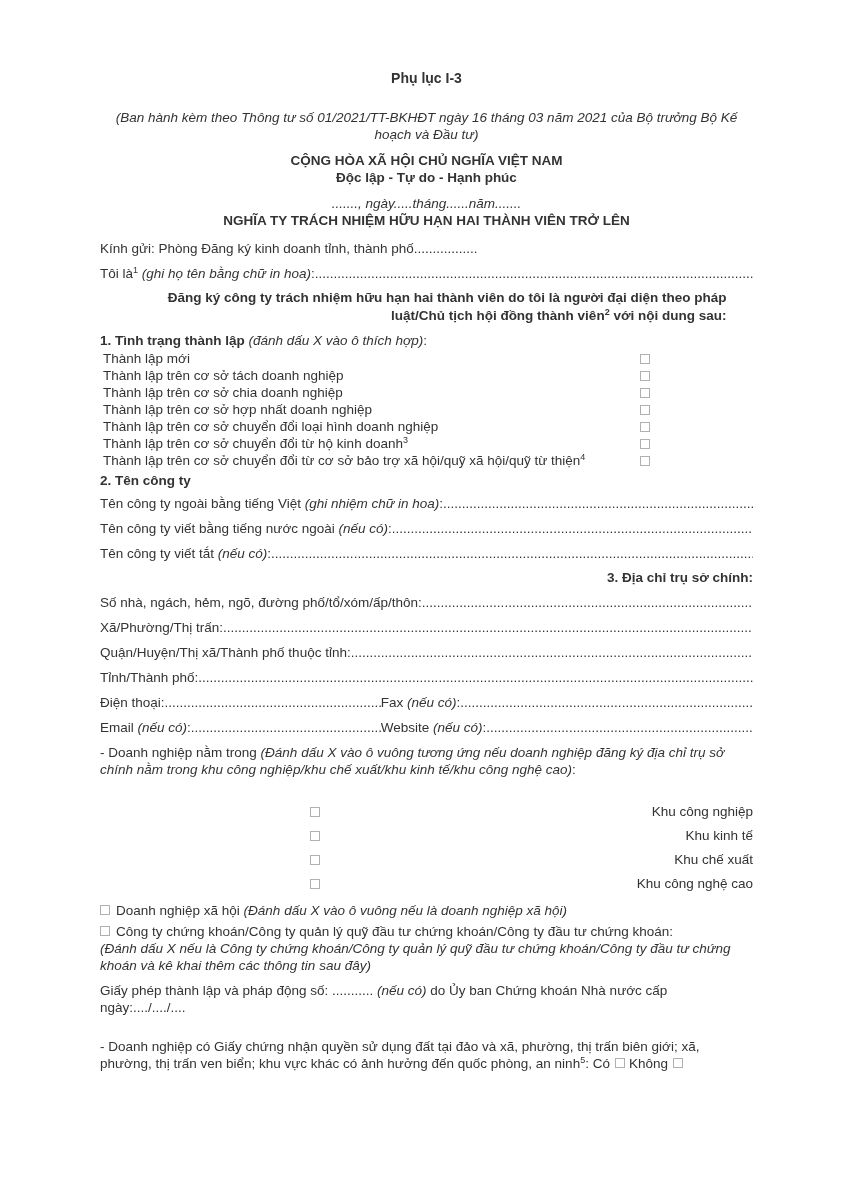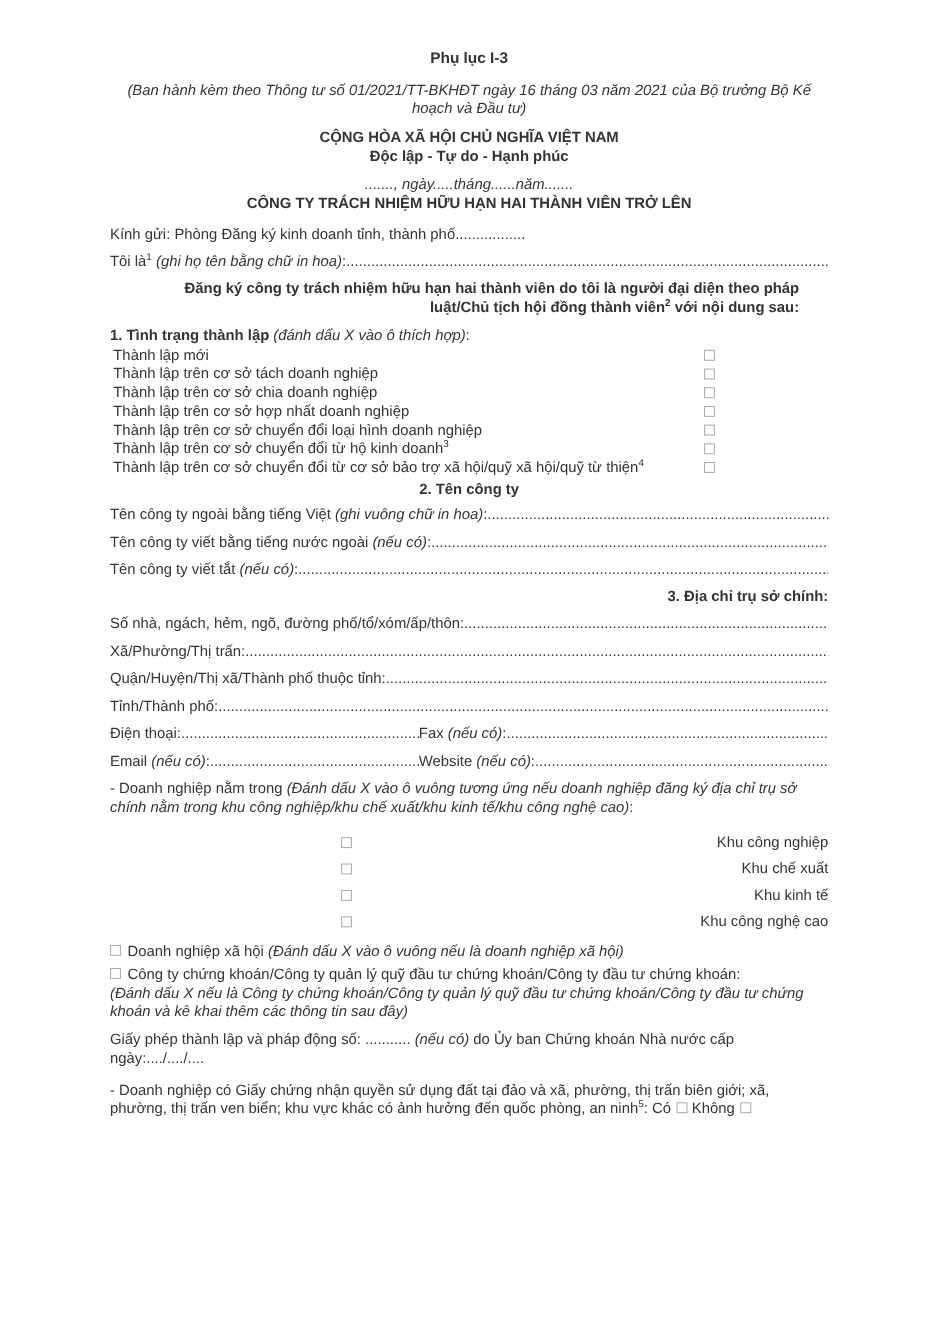--- a/index.html
+++ b/index.html
@@ -2,21 +2,21 @@
 <html><head>
 <meta charset="utf-8">
 <style>
   html,body{margin:0;padding:0;background:#ffffff;}
   body{
     width:849px;min-height:1201px;
     font-family:"Liberation Sans",sans-serif;
     font-size:13.5px;line-height:17px;color:#333;
     -webkit-font-smoothing:antialiased;
   }
-  .page{padding:44px 96px 40px 100px;}
+  .page{padding:70px 96px 40px 100px;}
   .center{text-align:center;}
   .b{font-weight:bold;}
   .i{font-style:italic;}
   sup{font-size:9px;line-height:0;vertical-align:super;}
   .fs14{font-size:14px;}
   .note{max-width:622px;margin-left:auto;margin-right:auto;line-height:17px;}
   .statement{max-width:600px;margin-left:auto;margin-right:auto;line-height:17.5px;}
   .clip{overflow:hidden;white-space:nowrap;}
   .line{line-height:17px;}
   .half{display:inline-block;overflow:hidden;white-space:nowrap;vertical-align:top;}
@@ -25,37 +25,37 @@
   .cb{
     display:inline-block;width:8px;height:8px;
     border:1px solid #b0b0b0;background:#fff;box-sizing:content-box;
   }
   .opt{position:relative;line-height:17px;padding-left:3px;}
   .opt .cb{position:absolute;left:540px;top:4px;}
   .khu{position:relative;line-height:24px;text-align:right;}
   .khu .cb{position:absolute;left:210px;top:7px;}
   .cb-inline{margin-right:6px;vertical-align:0;}
   .cb-after{margin-left:5px;margin-right:4px;vertical-align:0;}
-  .mt3{margin-top:3px;text-align:center;}  .mt4{margin-top:4px;}  .mt6{margin-top:6px;}
+  .mt3{margin-top:3px;}  .mt4{margin-top:4px;}  .mt6{margin-top:6px;}
   .mt7{margin-top:7px;text-align:right;}  .mt8{margin-top:8px;}  .mt9{margin-top:9px;}
-  .mt10{margin-top:12px;}.mt11{margin-top:11px;}
+  .mt10{margin-top:22px;}.mt11{margin-top:11px;}
   .sec-heading{line-height:17.5px;}
   .para{line-height:17px;}
 </style>
 </head>
 <body>
 
 <div class="page">
 
   <div class="center b fs14">Phụ lục I-3</div>
   <div class="center i note mt10">(Ban hành kèm theo Thông tư số 01/2021/TT-BKHĐT  ngày 16 tháng 03 năm 2021 của Bộ trưởng Bộ Kế hoạch và Đầu tư)</div>
   <div class="center b mt9">CỘNG HÒA XÃ HỘI CHỦ NGHĨA VIỆT NAM</div>
   <div class="center b">Độc lập - Tự do - Hạnh phúc</div>
   <div class="center i mt9">......., ngày.....tháng......năm.......</div>
-  <div class="center b">CÔNG TY TRÁCH NHIỆM HỮU HẠN HAI THÀNH VIÊN TRỞ LÊN</div>
+  <div class="center b">NGHĨA TY TRÁCH NHIỆM HỮU HẠN HAI THÀNH VIÊN TRỞ LÊN</div>
 
   <div class="line mt11">Kính gửi: Phòng Đăng ký kinh doanh tỉnh, thành phố.................</div>
 
   <div class="line clip mt8">
     <span>Tôi là</span><sup>1</sup><span class="i"> (ghi họ tên bằng chữ in hoa)</span><span>:</span><span>...............................................................................................................................................................................................................................................</span>
   </div>
 
   <div class="center b statement mt7">
     <span>Đăng ký công ty trách nhiệm hữu hạn hai thành viên do tôi là người đại diện theo pháp luật/Chủ tịch hội đồng thành viên</span><sup>2</sup><span> với nội dung sau:</span>
   </div>
@@ -89,21 +89,21 @@
     <span class="cb"></span>
   </div>
   <div class="opt">
     <span>Thành lập trên cơ sở chuyển đổi từ cơ sở bảo trợ xã hội/quỹ xã hội/quỹ từ thiện</span><sup>4</sup>
     <span class="cb"></span>
   </div>
 
   <div class="b sec-heading mt3">2. Tên công ty</div>
 
   <div class="line clip mt6">
-    <span>Tên công ty ngoài bằng tiếng Việt</span><span class="i"> (ghi vuông chữ in hoa)</span><span>:</span><span>...............................................................................................................................................................................................................................................</span>
+    <span>Tên công ty ngoài bằng tiếng Việt</span><span class="i"> (ghi nhiệm chữ in hoa)</span><span>:</span><span>...............................................................................................................................................................................................................................................</span>
   </div>
   <div class="line clip mt8">
     <span>Tên công ty viết bằng tiếng nước ngoài</span><span class="i"> (nếu có)</span><span>:</span><span>...............................................................................................................................................................................................................................................</span>
   </div>
   <div class="line clip mt8">
     <span>Tên công ty viết tắt</span><span class="i"> (nếu có)</span><span>:</span><span>...............................................................................................................................................................................................................................................</span>
   </div>
 
   <div class="b sec-heading mt7">3. Địa chỉ trụ sở chính:</div>
 
@@ -129,25 +129,25 @@
 
   <div class="para mt8">
     <span>- Doanh nghiệp nằm trong </span><span class="i">(Đánh dấu X vào ô vuông tương ứng nếu doanh nghiệp đăng ký địa chỉ trụ sở chính nằm trong khu công nghiệp/khu chế xuất/khu kinh tế/khu công nghệ cao)</span><span>:</span>
   </div>
 
   <div class="khu mt10">
     <span>Khu công nghiệp</span>
     <span class="cb"></span>
   </div>
   <div class="khu">
-    <span>Khu chế xuất</span>
+    <span>Khu kinh tế</span>
     <span class="cb"></span>
   </div>
   <div class="khu">
-    <span>Khu kinh tế</span>
+    <span>Khu chế xuất</span>
     <span class="cb"></span>
   </div>
   <div class="khu">
     <span>Khu công nghệ cao</span>
     <span class="cb"></span>
   </div>
 
   <div class="para mt6">
     <span class="cb cb-inline"></span><span>Doanh nghiệp xã hội</span><span class="i"> (Đánh dấu X vào ô vuông nếu là doanh nghiệp xã hội)</span>
   </div>

